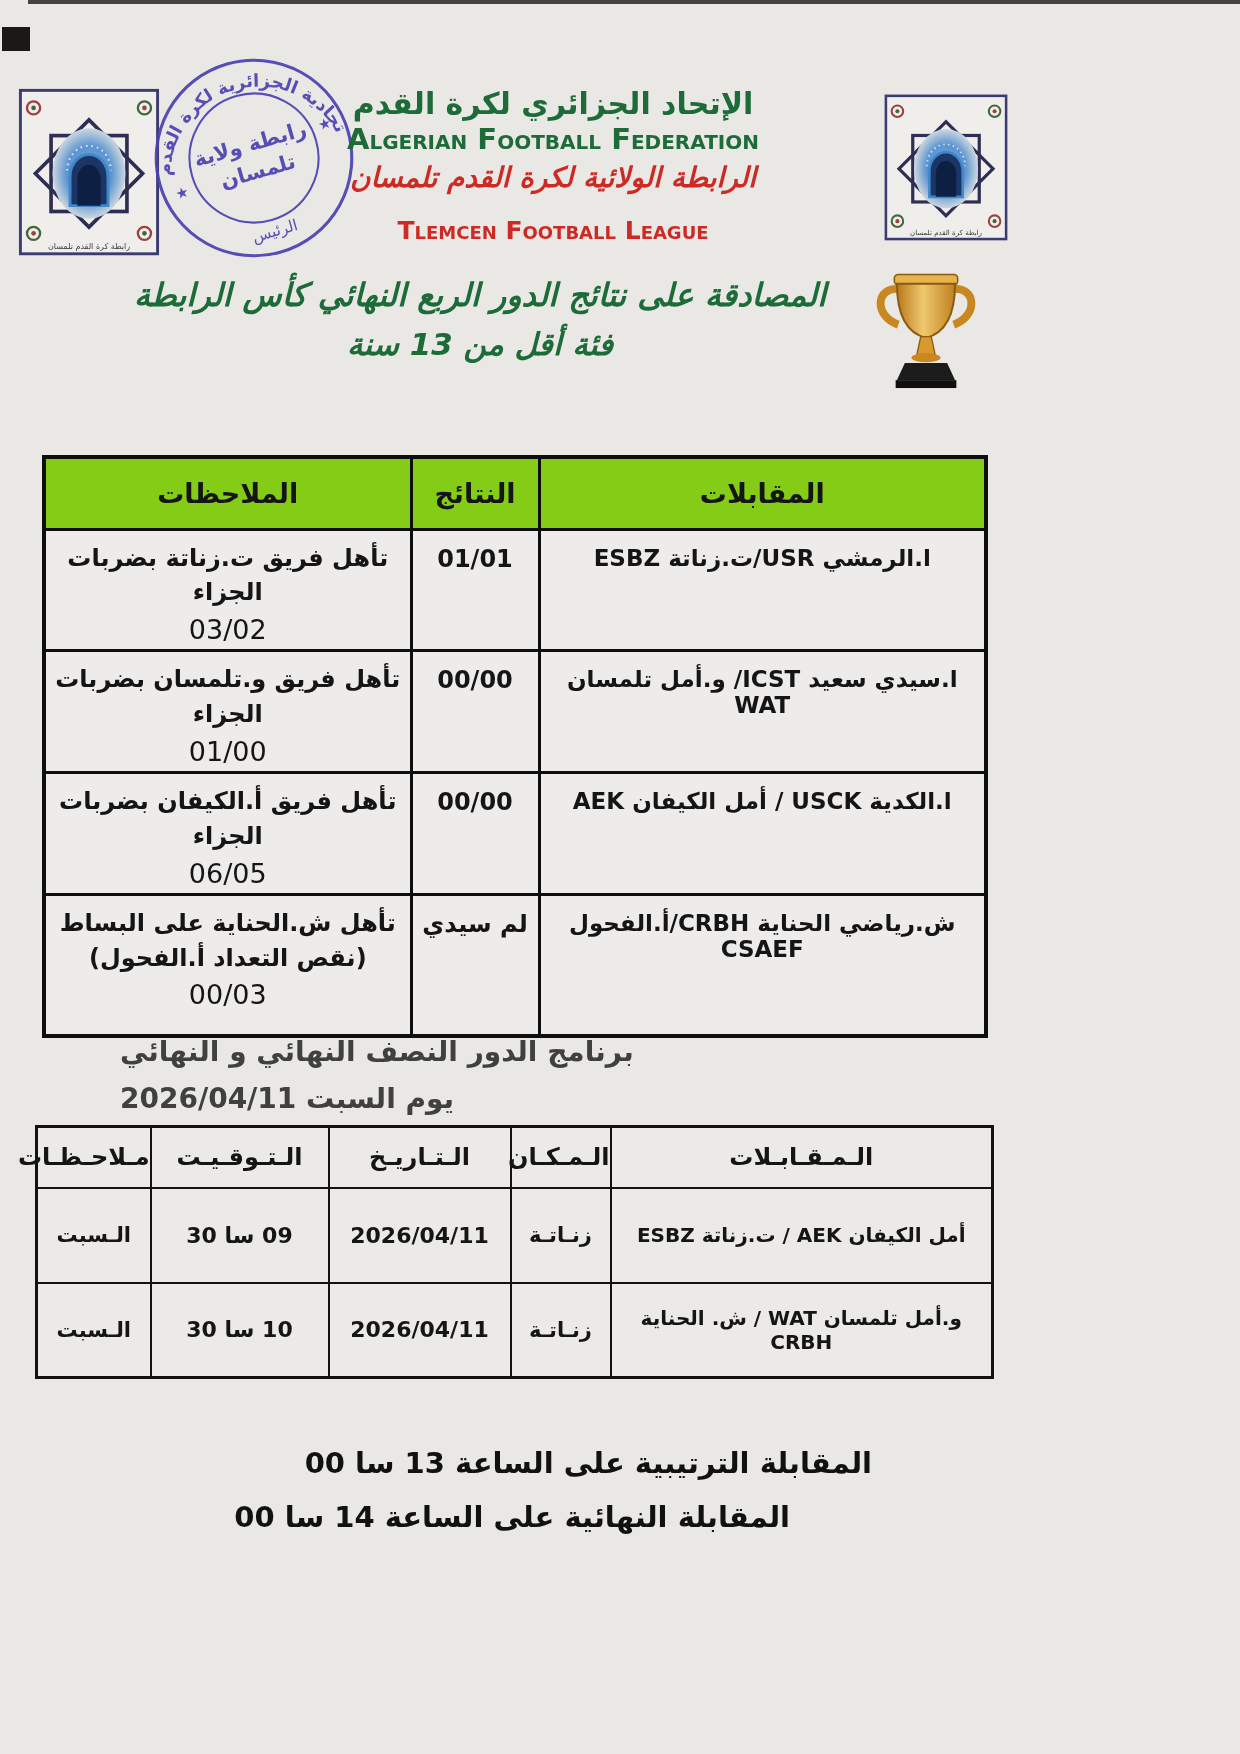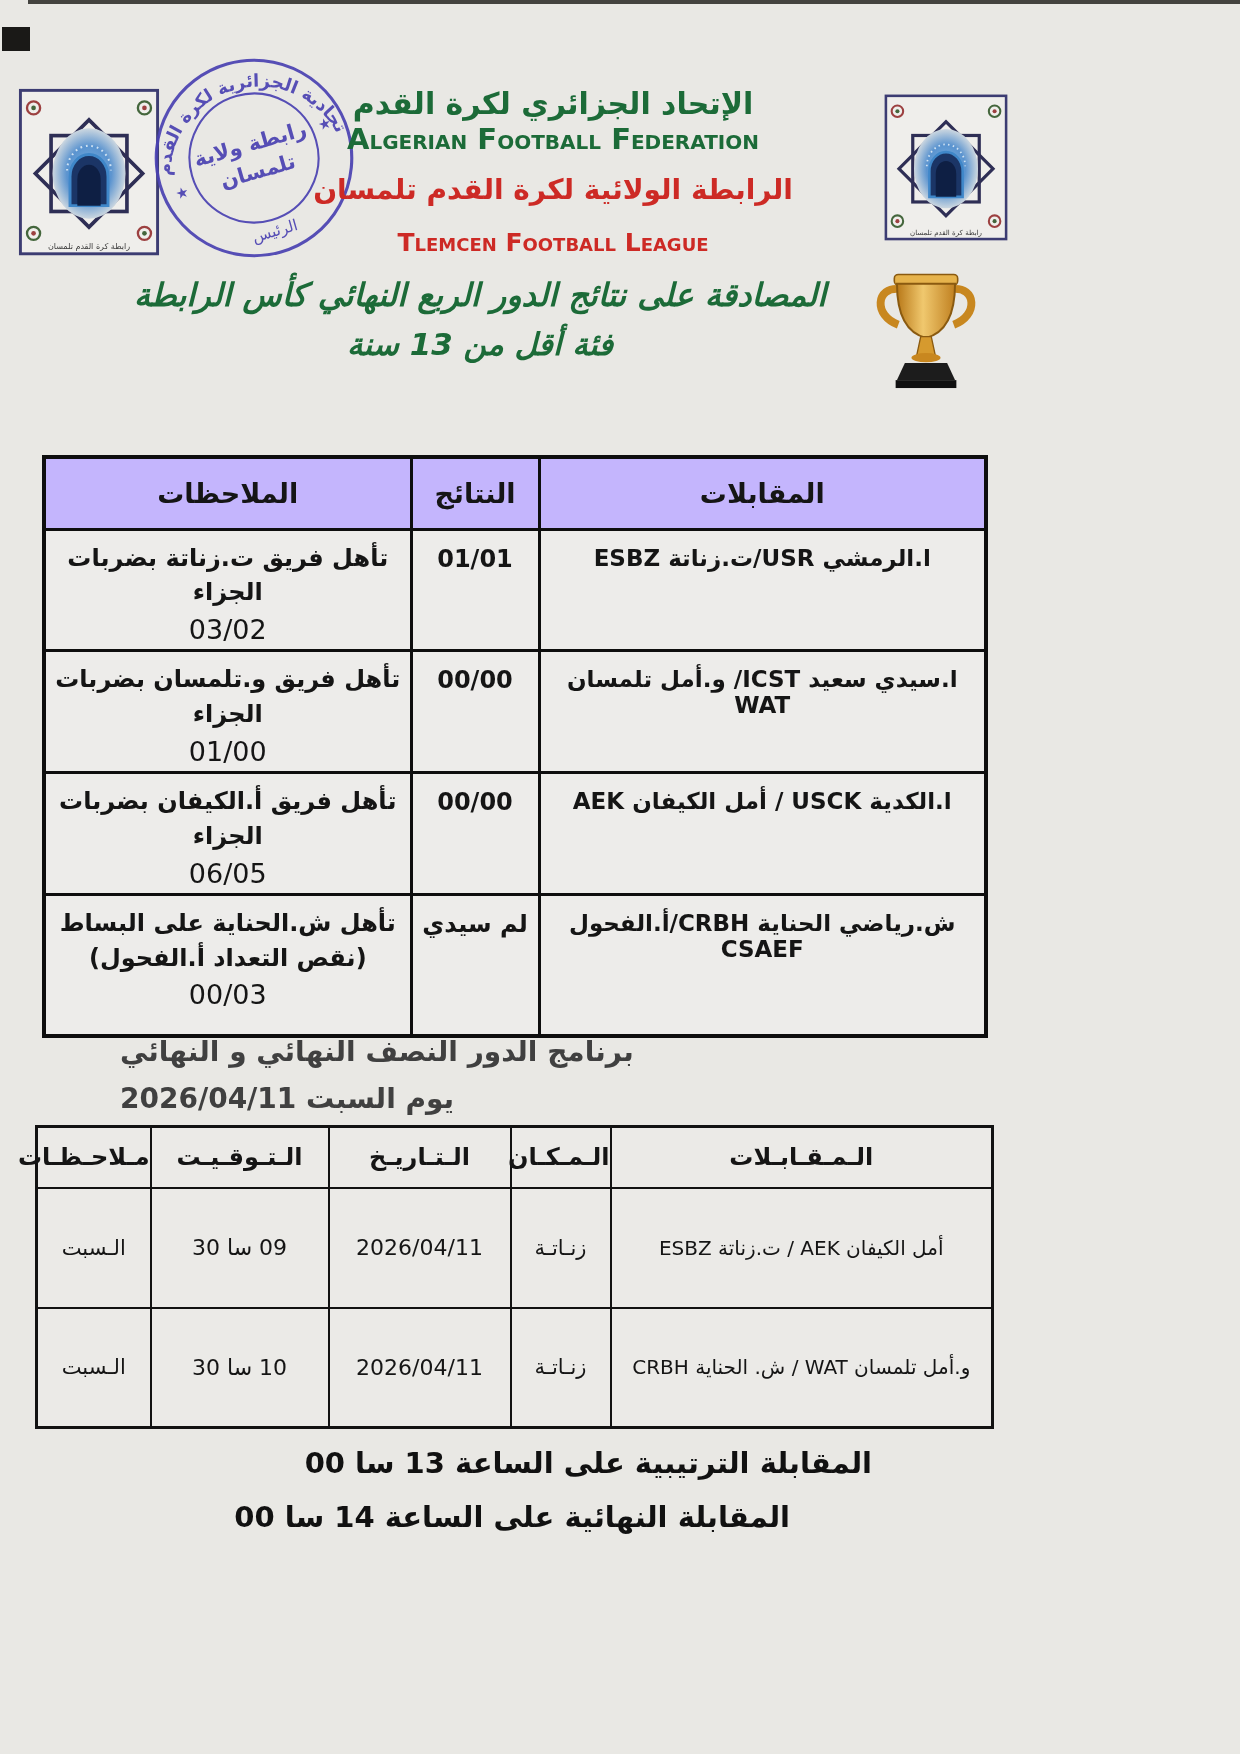--- a/index.html
+++ b/index.html
@@ -11,42 +11,42 @@
   
   .scan-top{position:absolute;left:28px;top:0;width:1212px;height:4px;background:#44433f;}
   .scan-corner{position:absolute;left:2px;top:27px;width:28px;height:24px;background:#1a1917;}
   
   .logo-left{position:absolute;left:16px;top:86px;width:146px;height:178px;}
   .logo-right{position:absolute;left:882px;top:92px;width:128px;height:156px;}
   .stamp{position:absolute;left:150px;top:54px;width:208px;height:208px;transform:rotate(-16deg);opacity:.92;}
   .header-text{position:absolute;left:288px;top:86px;width:530px;text-align:center;}
   .h-ar-green{color:#1c6b38;font-size:30px;font-weight:bold;direction:rtl;}
   .h-en-green{color:#1c6b38;font-size:29px;font-weight:bold;font-variant:small-caps;margin-top:1px;}
-  .h-ar-red{color:#cd2a25;font-size:28px;font-weight:bold;margin-top:17px;direction:rtl;}
+  .h-ar-red{color:#cd2a25;font-size:28px;font-weight:bold;font-style:italic;margin-top:5px;direction:rtl;}
   .h-en-red{color:#cd2a25;font-size:25px;font-weight:bold;font-variant:small-caps;margin-top:22px;}
   
   .main-title{position:absolute;left:40px;top:276px;width:880px;text-align:center;
     color:#1c6b38;font-weight:bold;font-style:italic;direction:rtl;}
   .main-title .l1{font-size:32px;}
   .main-title .l2{font-size:31px;margin-top:12px;}
   .trophy{position:absolute;left:860px;top:260px;width:132px;height:132px;}
   
   table{border-collapse:collapse;table-layout:fixed;direction:rtl;}
   .t1{position:absolute;left:42px;top:455px;width:942px;background:#edecea;border:4px solid #0e0e0e;}
   .t1 th,.t1 td{border:3px solid #0e0e0e;text-align:center;vertical-align:top;}
-  .t1 thead th{background:#c4b5fd;font-size:27px;font-weight:bold;height:72px;vertical-align:middle;}
+  .t1 thead th{background:#84cc16;font-size:27px;font-weight:bold;height:72px;vertical-align:middle;}
   .t1 .r1{height:98px;} .t1 .r2{height:92px;} .t1 .r3{height:80px;} .t1 .r4{height:142px;}
   .t1 .c-match{font-weight:bold;font-size:23px;padding-top:14px;}
   .t1 .c-res{font-weight:bold;font-size:24px;padding-top:14px;}
   .t1 .c-note{font-weight:bold;font-size:24px;padding-top:10px;line-height:1.45;}
   .note-num{font-weight:normal;font-size:27px;}
   .t2{position:absolute;left:35px;top:1125px;width:956px;background:#ebeae7;border:3px solid #121212;}
   .t2 th,.t2 td{border:2px solid #121212;text-align:center;vertical-align:middle;}
   .t2 thead th{font-size:24px;font-weight:bold;height:61px;}
-  .t2 tbody td{height:120px;font-weight:normal;}
+  .t2 tbody td{height:95px;font-weight:bold;}
   .t2 .c2-match{font-size:20px;}
   .t2 .c2-venue{font-size:21px;letter-spacing:1px;}
   .t2 .c2-date{font-size:22px;}
   .t2 .c2-time{font-size:22px;border-radius:23px;}
   .t2 .c2-note{font-size:21px;}
   
   .program-title{position:absolute;left:120px;top:1035px;width:800px;text-align:left;
     color:#404040;font-weight:bold;direction:rtl;}
   .program-title .l1{font-size:28px;}
   .program-title .l2{font-size:28px;margin-top:14px;}

